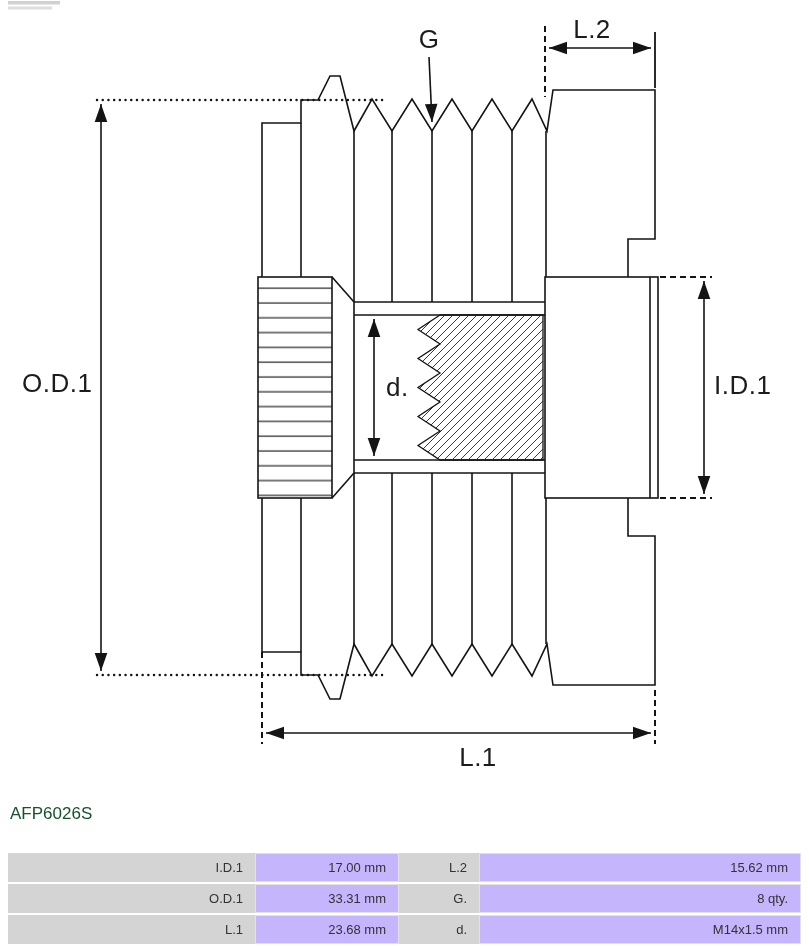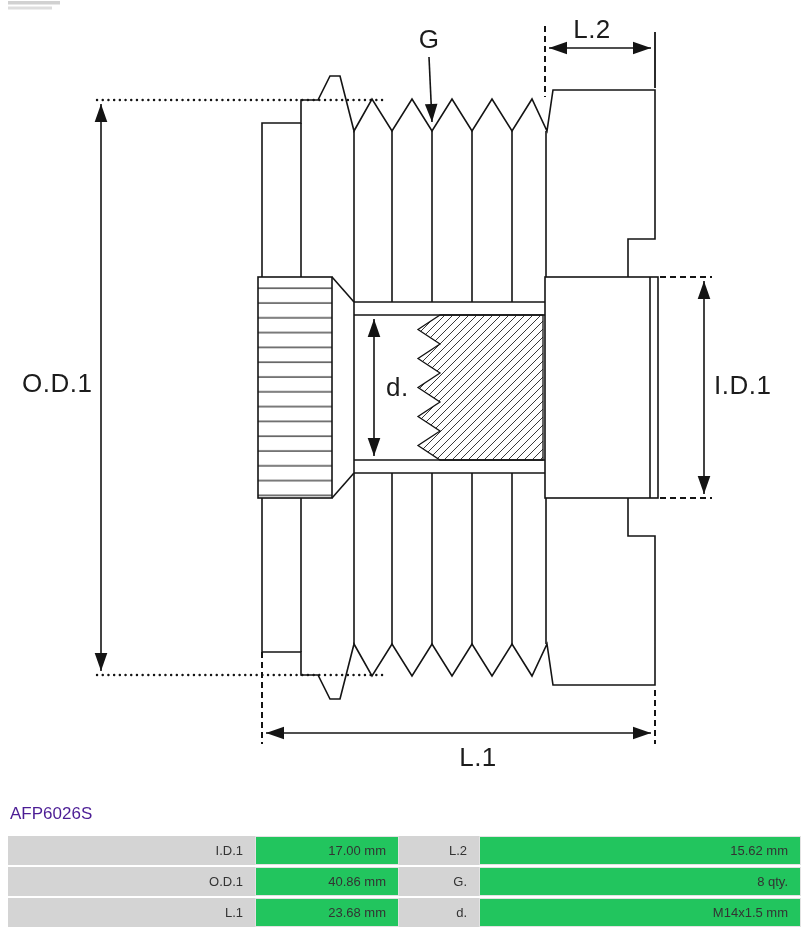--- a/index.html
+++ b/index.html
@@ -6,23 +6,23 @@
   body { font-family:"Liberation Sans", sans-serif; }
   .page { position:relative; width:809px; height:946px; background:#fff; overflow:hidden; }
 
   .diagram-area { width:809px; height:792px; }
   .diagram-area svg { display:block; }
 
   .dim-label { font-family:"Liberation Sans", sans-serif; font-size:26px; fill:#1c1c1c; letter-spacing:0.5px; }
 
   .product-code {
     display:inline-block;
-    margin:12px 0 0 10px;
+    margin:12px 0 17px 10px;
     font-size:17px;
-    color:#4c1d95;
+    color:#14532d;
     text-decoration:none;
     cursor:pointer;
   }
 
   .spec-table {
     width:793px;
     margin:10px 8px 0 8px;
     border-collapse:separate;
     border-spacing:0 2px;
     font-size:13px;
@@ -32,21 +32,21 @@
   .spec-table td {
     height:29px;
     padding:0 12px;
     text-align:right;
     vertical-align:middle;
     box-sizing:border-box;
     overflow:hidden;
     white-space:nowrap;
   }
   .spec-table td.k { background:#d4d4d4; }
-  .spec-table td.v { background:#22c55e; border:1px solid #e2e2e2; }
+  .spec-table td.v { background:#c4b5fd; border:1px solid #e2e2e2; }
 </style>
 </head>
 <body>
 
 <div class="page">
 
   <div class="diagram-area">
     <svg width="809" height="792" viewBox="0 0 809 792" xmlns="http://www.w3.org/2000/svg">
       <defs>
         <marker id="ah" viewBox="0 0 10 8" refX="10" refY="4" markerWidth="12" markerHeight="9" orient="auto-start-reverse">
@@ -159,21 +159,21 @@
     </colgroup>
     <tbody>
       <tr>
         <td class="k">I.D.1</td>
         <td class="v">17.00 mm</td>
         <td class="k">L.2</td>
         <td class="v">15.62 mm</td>
       </tr>
       <tr>
         <td class="k">O.D.1</td>
-        <td class="v">40.86 mm</td>
+        <td class="v">33.31 mm</td>
         <td class="k">G.</td>
         <td class="v">8 qty.</td>
       </tr>
       <tr>
         <td class="k">L.1</td>
         <td class="v">23.68 mm</td>
         <td class="k">d.</td>
         <td class="v">M14x1.5 mm</td>
       </tr>
     </tbody>

